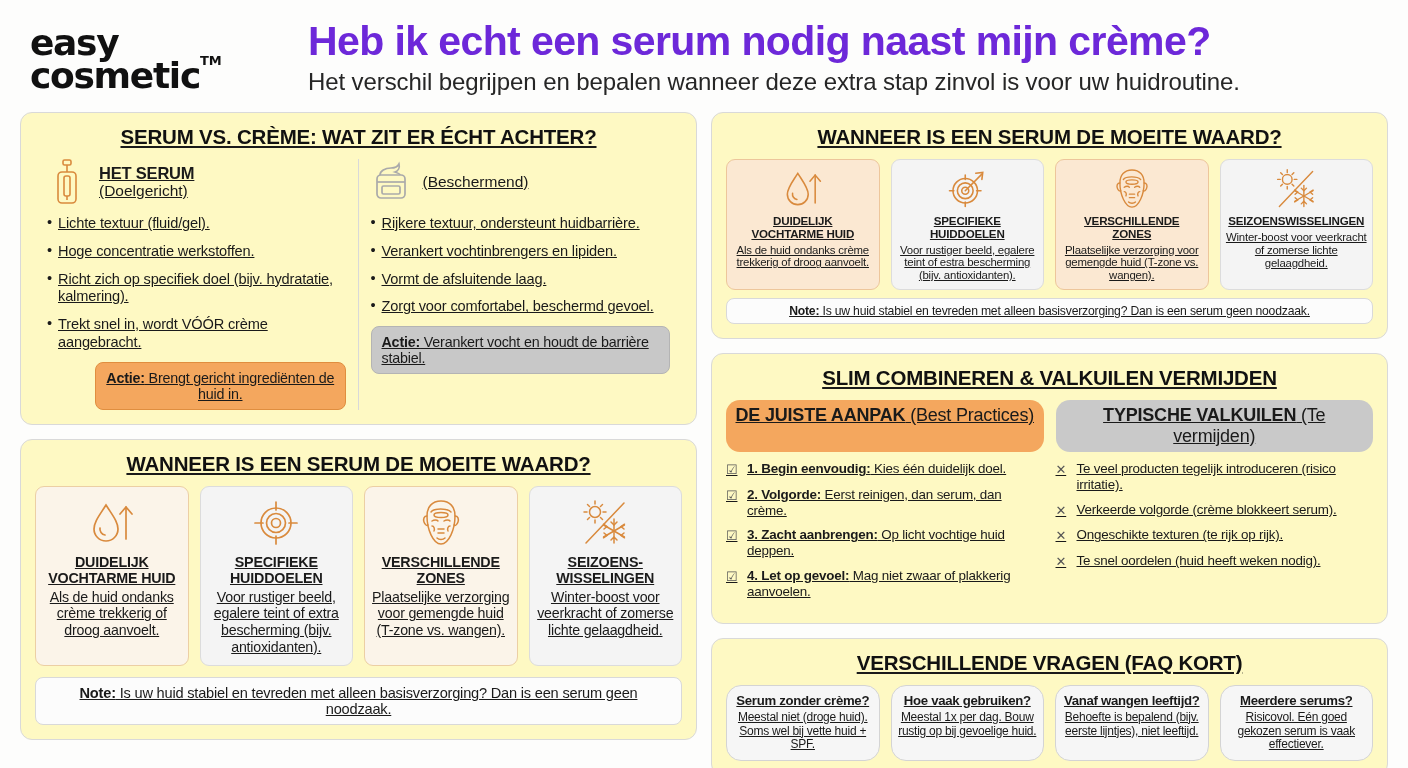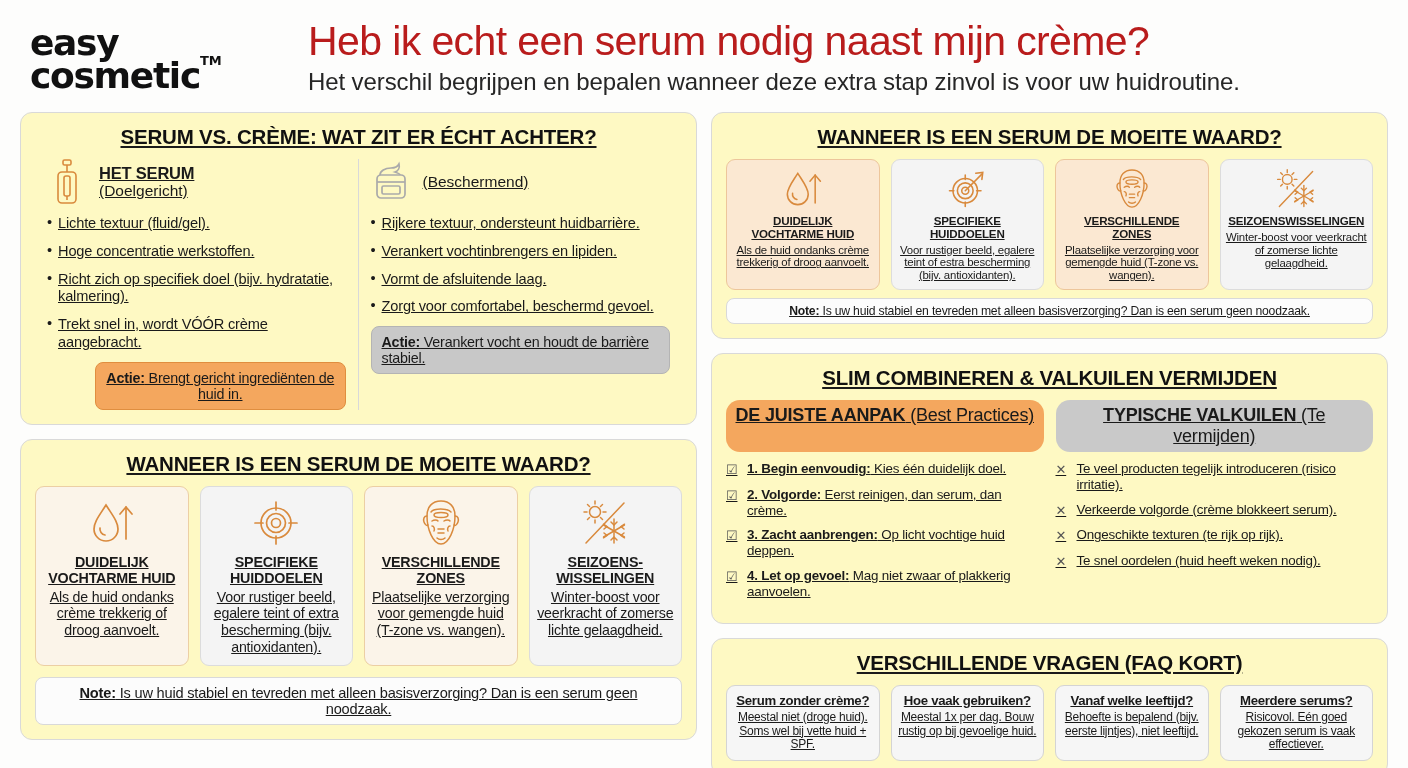--- a/index.html
+++ b/index.html
@@ -25,22 +25,22 @@
     color: #111; padding-top: 12px;
     font-family: "DejaVu Sans", sans-serif;
   }
   .logo .l2 { position: relative; display: inline-block; }
   .logo .tm {
     font-size: 13px; font-weight: 700; vertical-align: super;
     letter-spacing: 0; position: relative; top: -10px;
   }
   .headtext { flex: 1; padding-left: 28px; padding-top: 6px; }
   .headtext h1 {
-    font-size: 41px; font-weight: 400; letter-spacing: -0.6px;
-    line-height: 1.04; color: #b91c1c;
+    font-size: 41px; font-weight: 700; letter-spacing: -0.6px;
+    line-height: 1.04; color: #6d28d9;
     font-family: "Liberation Sans", sans-serif;
   }
   .headtext .sub {
     font-size: 24px; font-weight: 400; color: #262626;
     margin-top: 5px; letter-spacing: -0.1px;
   }
 
   
   .cols { display: flex; gap: 14px; padding: 0 20px; }
   .col { display: flex; flex-direction: column; gap: 14px; }
@@ -139,21 +139,21 @@
     font-size: 13.4px; line-height: 1.18; margin-bottom: 9px;
     letter-spacing: -0.2px;
   }
   .litem .gl { flex: 0 0 14px; font-size: 13px; color: #555; line-height: 1.2; padding-top: 1px; }
   .litem b { font-weight: 800; }
 
   
   .faqrow { display: flex; gap: 11px; }
   .faq {
     flex: 1 1 0; min-width: 0;
-    border: 1.5px solid #d4d4d4; border-radius: 9px;
+    border: 1.5px solid #d4d4d4; border-radius: 15px;
     background: #f6f6f6;
     padding: 7px 6px 8px; text-align: center;
   }
   .faq h5 { font-size: 13.2px; font-weight: 800; margin-bottom: 3px; letter-spacing: -0.3px; }
   .faq p  { font-size: 12px; line-height: 1.16; letter-spacing: -0.25px; }
   svg { display: block; }
 </style>
 </head>
 <body>
 
@@ -484,21 +484,21 @@
         <div class="faqrow">
           <div class="faq">
             <h5>Serum zonder crème?</h5>
             <p>Meestal niet (droge huid). Soms wel bij vette huid + SPF.</p>
           </div>
           <div class="faq">
             <h5>Hoe vaak gebruiken?</h5>
             <p>Meestal 1x per dag. Bouw rustig op bij gevoelige huid.</p>
           </div>
           <div class="faq">
-            <h5>Vanaf welke leeftijd?</h5>
+            <h5>Vanaf wangen leeftijd?</h5>
             <p>Behoefte is bepalend (bijv. eerste lijntjes), niet leeftijd.</p>
           </div>
           <div class="faq">
             <h5>Meerdere serums?</h5>
             <p>Risicovol. Eén goed gekozen serum is vaak effectiever.</p>
           </div>
         </div>
       </div>
 
     </div>

